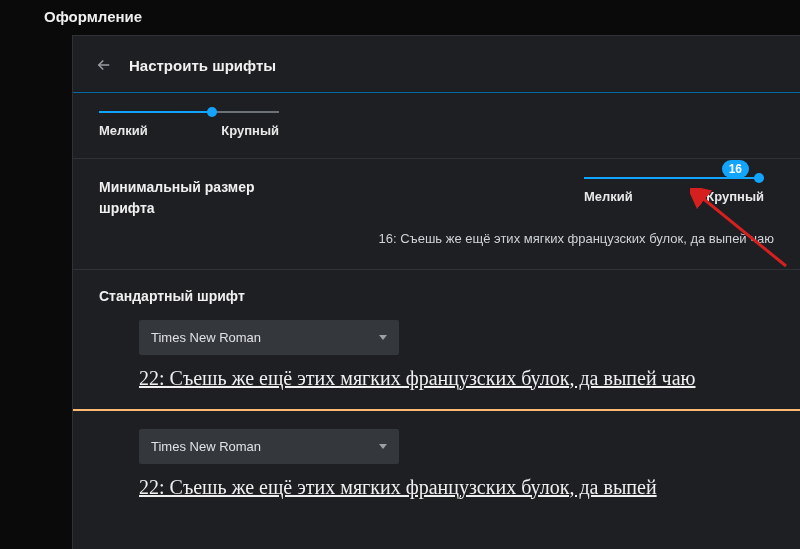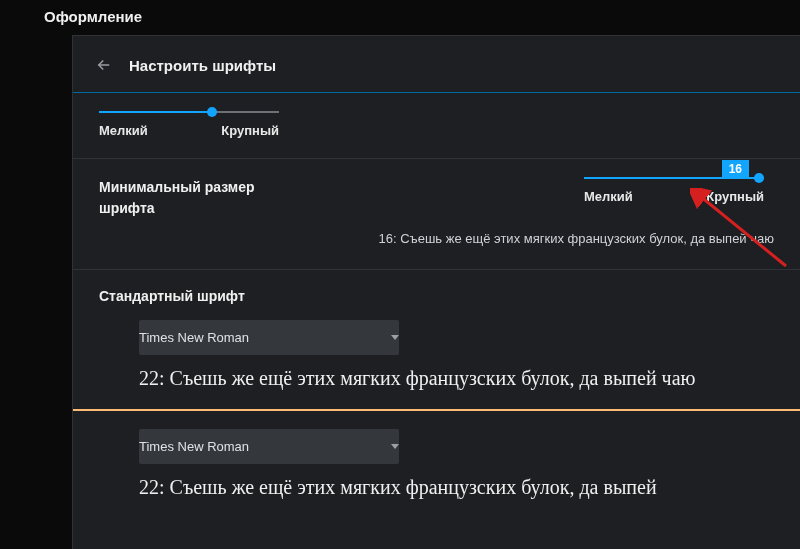--- a/index.html
+++ b/index.html
@@ -99,21 +99,21 @@
     justify-content: space-between;
     margin-top: 10px;
     font-size: 13px;
     font-weight: 600;
     color: #e8e8e8;
   }
   .value-badge {
     position: absolute;
     background: #12a5ff;
     color: #fff;
-    border-radius: 0;
+    border-radius: 9px;
     padding: 2px 7px;
     font-size: 12px;
     font-weight: 700;
     top: 124px;
     right: 51px;
     z-index: 5;
   }
   .sample-right {
     text-align: right;
     font-size: 13px;
@@ -130,21 +130,21 @@
     font-size: 14px;
     font-weight: 600;
     color: #f0f0f0;
     margin-bottom: 16px;
   }
   .select {
     margin-left: 40px;
     width: 260px;
     background: #34373c;
     color: #e0e2e5;
-    padding: 10px 0;
+    padding: 10px 12px;
     font-size: 13px;
     display: flex;
     align-items: center;
     justify-content: space-between;
     cursor: pointer;
     border-radius: 2px;
   }
   .select .chev {
     width: 0;
     height: 0;
@@ -153,20 +153,21 @@
     border-top: 5px solid #9da1a7;
   }
   .sample-large {
     margin-left: 40px;
     margin-top: 10px;
     font-family: "Times New Roman", serif;
     font-size: 20px;
     color: #f0f0f0;
     line-height: 1.3;
     max-width: 560px;
+    text-decoration: underline;
   }
   .arrow-overlay {
     position: absolute;
     pointer-events: none;
     z-index: 20;
   }
 </style>
 </head>
 <body>
 

